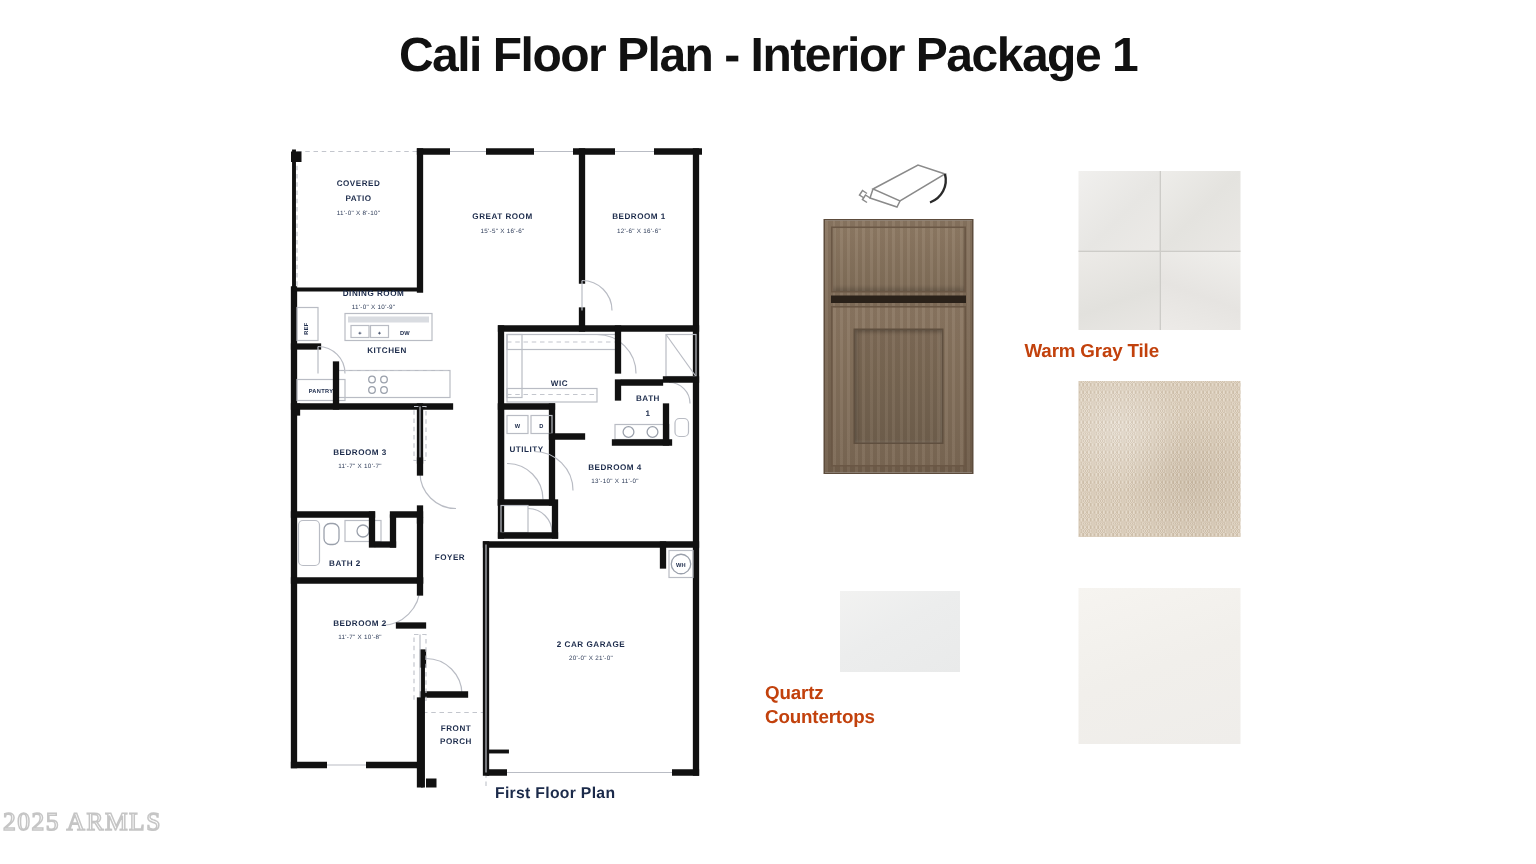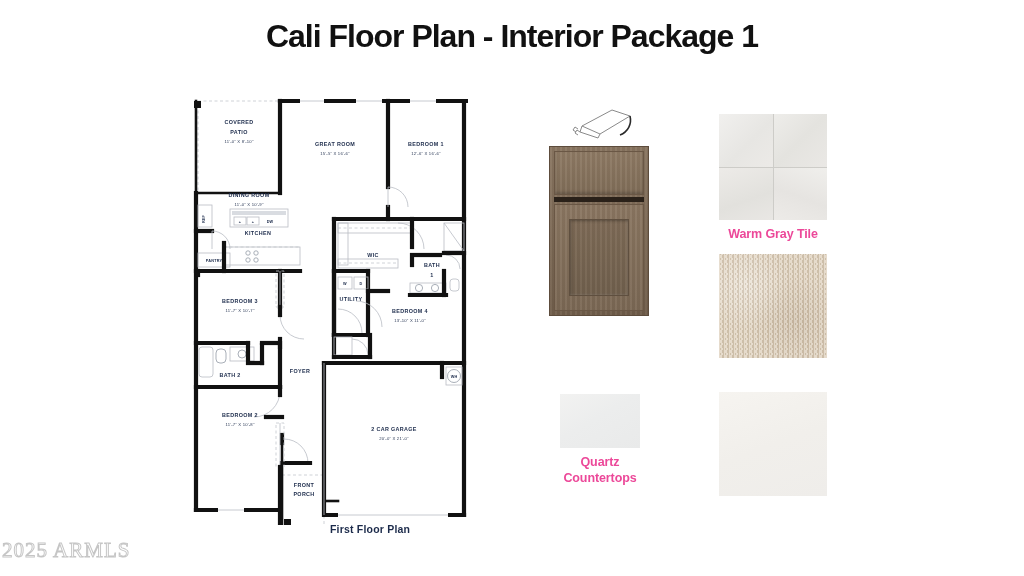--- a/index.html
+++ b/index.html
@@ -24,22 +24,22 @@
   #plan { position: absolute; left: 188px; top: 95px; width: 280px; height: 430px; }
   #plan svg { display: block; }
   .plan-caption {
     position: absolute; left: 330px; top: 523px;
     font-size: 10.5px; font-weight: 700; color: #1b2a4a;
     letter-spacing: .2px;
   }
 
   
   .swatch-label {
-    position: absolute; text-align: center;
-    font-size: 12.5px; font-weight: 700; color: #ec4899;
+    position: absolute; 
+    font-size: 12.5px; font-weight: 700; color: #c2410c;
     letter-spacing: -.1px; line-height: 1.25;
   }
 
   
   #cab-wrap { position: absolute; left: 549px; top: 146px; width: 100px; height: 170px; }
   .cab-door {
     position: absolute; inset: 0;
     background:
       repeating-linear-gradient(90deg,
         rgba(255,255,255,.045) 0px, rgba(255,255,255,.045) 2px,
@@ -113,21 +113,21 @@
   
   #paint-sw {
     position: absolute; left: 719px; top: 392px; width: 108px; height: 104px;
     background: linear-gradient(160deg,#f6f4f0 0%,#f1efeb 50%,#efedea 100%);
   }
 
   
   #watermark {
     position: absolute; left: 2px; top: 538px;
     font-family: "Liberation Serif", serif;
-    font-size: 21px; letter-spacing: 1px;
+    font-size: 17px; letter-spacing: 1px;
     color: transparent;
     -webkit-text-stroke: 1px #bcbcbc;
     opacity: .85;
   }
 </style>
 </head>
 <body>
 
 <div id="page">
 

